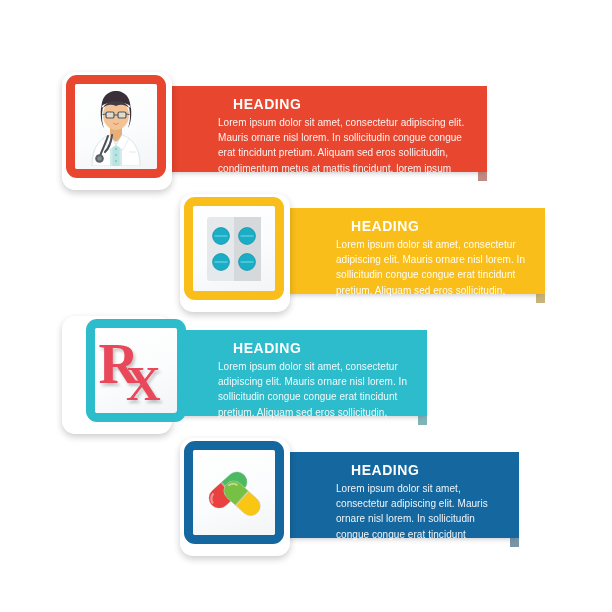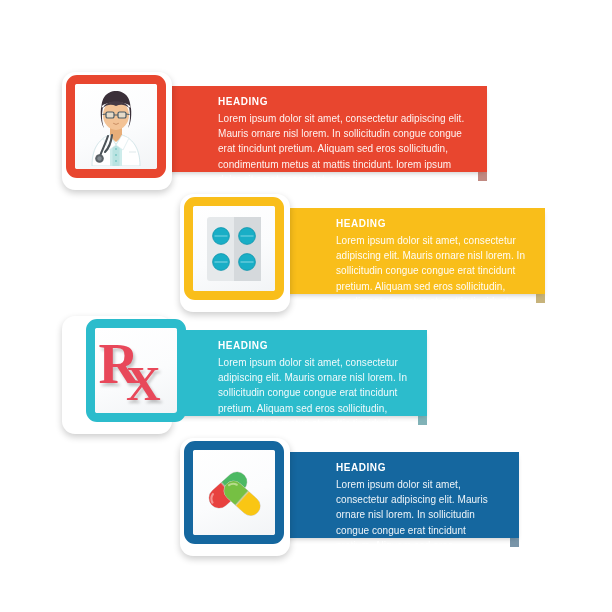--- a/index.html
+++ b/index.html
@@ -40,25 +40,25 @@
   .ribbon-tail {
     position: absolute;
     top: 100px;
     width: 9px;
     height: 9px;
     opacity: 0.55;
     filter: brightness(0.62);
   }
 
   .heading {
-    font-size: 10px;
+    font-size: 14px;
     font-weight: bold;
     color: #ffffff;
     letter-spacing: 0.55px;
-    margin: 0 0 4px 0;
+    margin: 0 0 4px 15px;
     line-height: 1;
   }
   .body-text {
     font-size: 10px;
     line-height: 1.52;
     color: rgba(255,255,255,0.93);
     margin: 0;
     letter-spacing: 0.05px;
   }
   .ribbon.on-yellow .body-text { color: rgba(255,255,255,0.96); }

